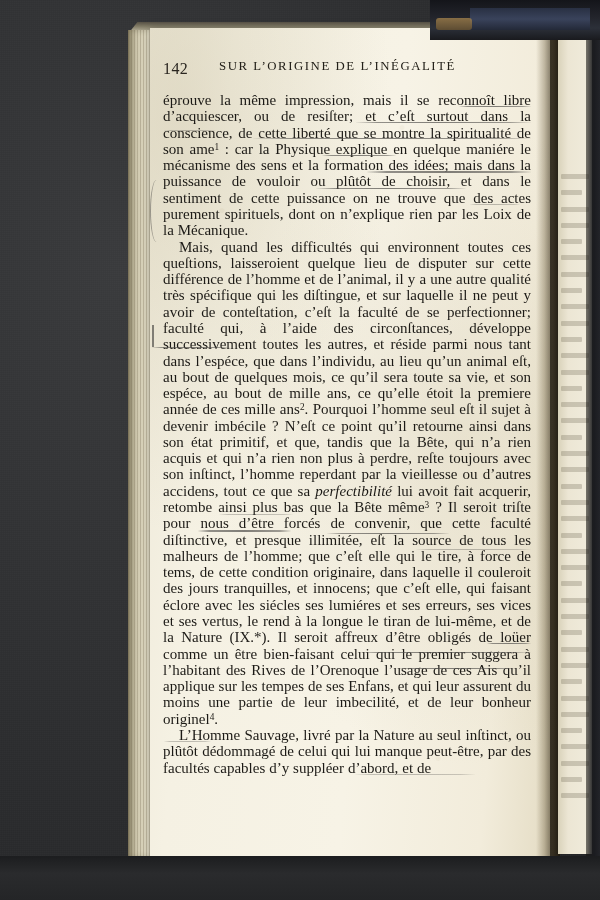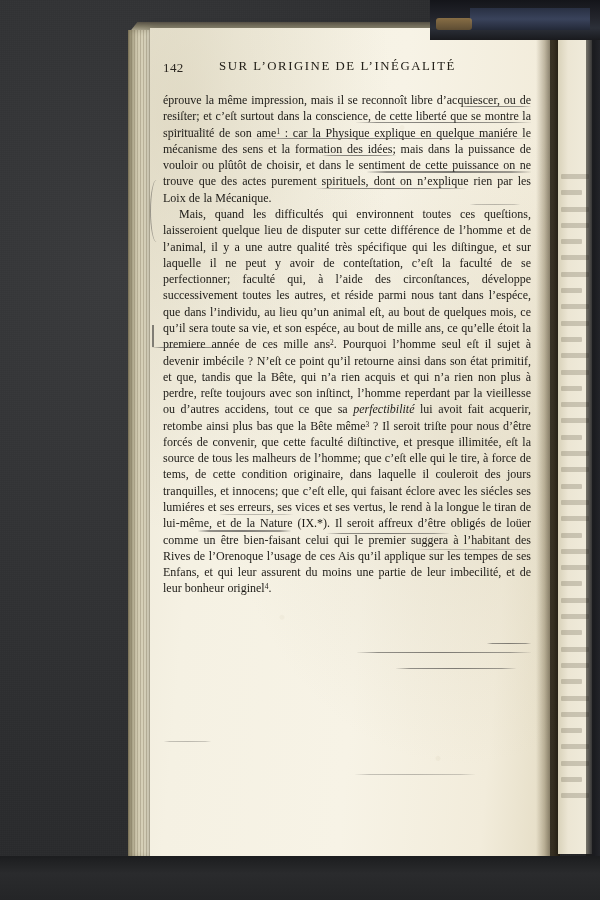--- a/index.html
+++ b/index.html
@@ -176,37 +176,37 @@
   .running-head {
     position: relative;
     height: 22px;
     color: #23201b;
     font-size: 12.6px;
   }
   .folio {
     position: absolute;
     left: 0;
     top: 2px;
-    font-size: 13px;
+    font-size: 16px;
     letter-spacing: .4px;
     color: #2a2620;
   }
   .head-title {
     position: absolute;
     left: 56px;
     top: 1px;
     font-size: 12.8px;
     letter-spacing: 1.55px;
     color: #232019;
     white-space: nowrap;
   }
 
   .body {
     margin-top: 12px;
-    font-size: 12px;
+    font-size: 15px;
     line-height: 16.28px;
     color: #1c1a16;
     text-align: justify;
     text-justify: inter-word;
     -webkit-hyphens: none;
     hyphens: none;
     word-spacing: .2px;
   }
   .body p { margin: 0; text-indent: 16px; }
   .body p.flush { text-indent: 0; }
@@ -304,20 +304,21 @@
   <div class="textblock">
 
     <div class="running-head">
       <span class="folio">142</span>
       <span class="head-title">SUR L’ORIGINE DE L’INÉGALITÉ</span>
     </div>
 
     <div class="body">
       <p class="flush">éprouve la même impression, mais il se reconnoît libre d’acquiescer, ou de resiſter; et c’eſt surtout dans la conscience, de cette liberté que se montre la spiritualité de son ame<sup>1</sup> : car la Physique explique en quelque maniére le mécanisme des sens et la formation des idées; mais dans la puissance de vouloir ou plûtôt de choisir, et dans le sentiment de cette puissance on ne trouve que des actes purement spirituels, dont on n’explique rien par les Loix de la Mécanique.</p>
       <p>Mais, quand les difficultés qui environnent toutes ces queſtions, laisseroient quelque lieu de disputer sur cette différence de l’homme et de l’animal, il y a une autre qualité très spécifique qui les diſtingue, et sur laquelle il ne peut y avoir de conteſtation, c’eſt la faculté de se perfectionner; faculté qui, à l’aide des circonſtances, développe successivement toutes les autres, et réside parmi nous tant dans l’espéce, que dans l’individu, au lieu qu’un animal eſt, au bout de quelques mois, ce qu’il sera toute sa vie, et son espéce, au bout de mille ans, ce qu’elle étoit la premiere année de ces mille ans<sup>2</sup>. Pourquoi l’homme seul eſt il sujet à devenir imbécile ? N’eſt ce point qu’il retourne ainsi dans son état primitif, et que, tandis que la Bête, qui n’a rien acquis et qui n’a rien non plus à perdre, reſte toujours avec son inſtinct, l’homme reperdant par la vieillesse ou d’autres accidens, tout ce que sa <i>perfectibilité</i> lui avoit fait acquerir, retombe ainsi plus bas que la Bête même<sup>3</sup> ? Il seroit triſte pour nous d’être forcés de convenir, que cette faculté diſtinctive, et presque illimitée, eſt la source de tous les malheurs de l’homme; que c’eſt elle qui le tire, à force de tems, de cette condition originaire, dans laquelle il couleroit des jours tranquilles, et innocens; que c’eſt elle, qui faisant éclore avec les siécles ses lumiéres et ses erreurs, ses vices et ses vertus, le rend à la longue le tiran de lui-même, et de la Nature (IX.*). Il seroit affreux d’être obligés de loüer comme un être bien-faisant celui qui le premier suggera à l’habitant des Rives de l’Orenoque l’usage de ces Ais qu’il applique sur les tempes de ses Enfans, et qui leur assurent du moins une partie de leur imbecilité, et de leur bonheur originel<sup>4</sup>.</p>
+      <p>L’Homme Sauvage, livré par la Nature au seul inſtinct, ou plûtôt dédommagé de celui qui lui manque peut-être, par des facultés capables d’y suppléer d’abord, et de</p>
     </div>
 
   </div>
 
   <div>
     <div class="pencil ul" style="left:459px; top:106px;  width:72px;"></div>
     <div class="pencil ul" style="left:356px; top:122px;  width:175px;"></div>
     <div class="pencil ul faint" style="left:164px; top:130px;  width:52px;"></div>
     <div class="pencil ul" style="left:253px; top:138px;  width:278px;"></div>
     <div class="pencil ul" style="left:322px; top:155px;  width:74px;"></div>

